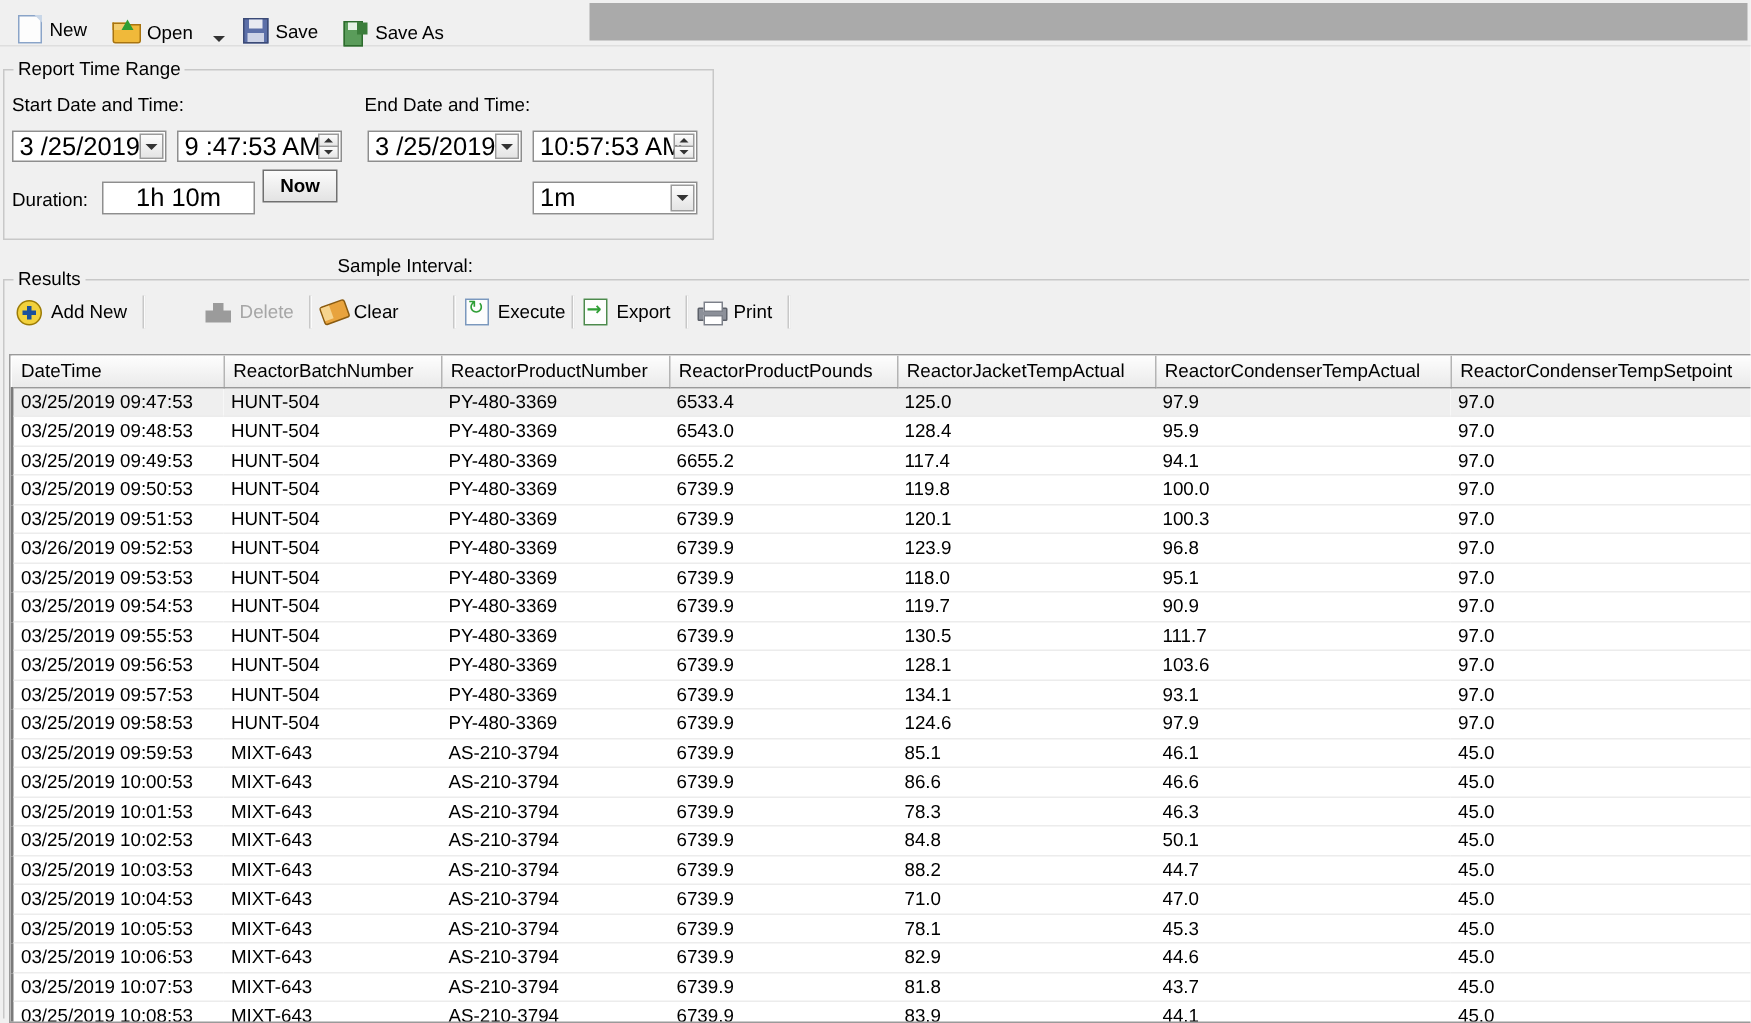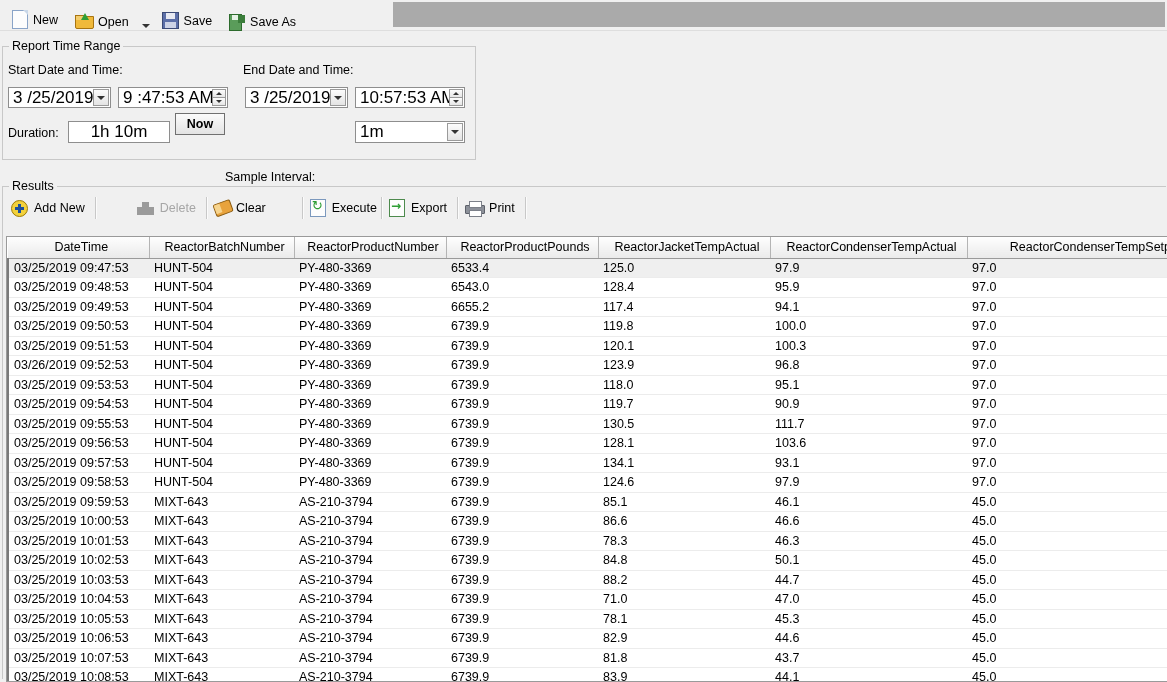--- a/index.html
+++ b/index.html
@@ -237,21 +237,21 @@
     table-layout: fixed;
     width: 1220px;
     font-size: 12.5px;
   }
   table.grid th {
     height: 21px;
     background: linear-gradient(#fefefe, #eaeaea);
     border-right: 1px solid #b4b4b4;
     border-bottom: 1px solid #9a9a9a;
     font-weight: normal;
-    text-align: center;
+    text-align: left;
     padding: 0 0 0 6px;
     color: #000;
     white-space: nowrap;
     box-sizing: border-box;
   }
   table.grid td {
     height: 19.5px;
     border-bottom: 1px solid #ececec;
     padding: 0 0 0 5px;
     white-space: nowrap;

